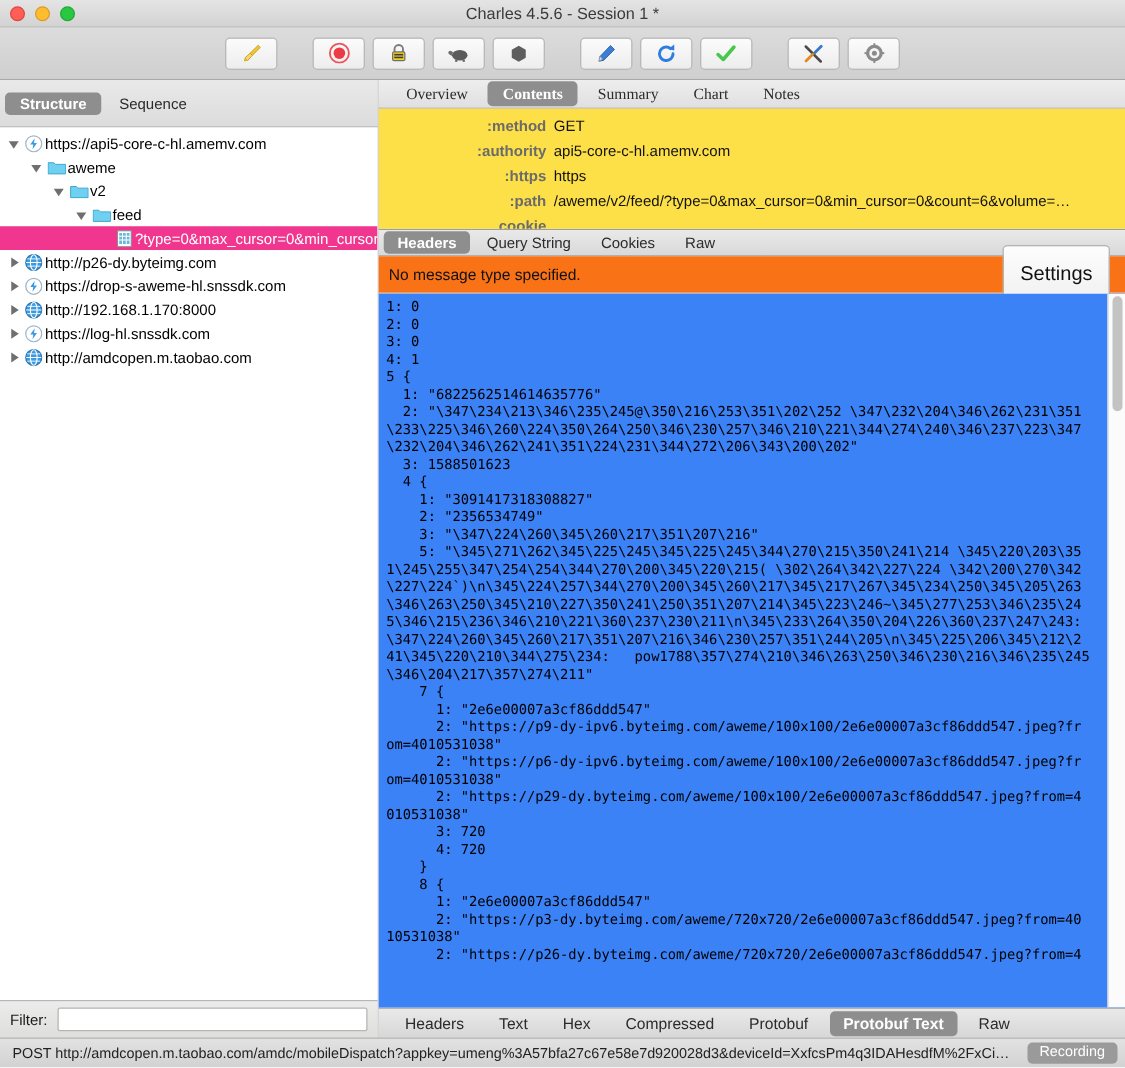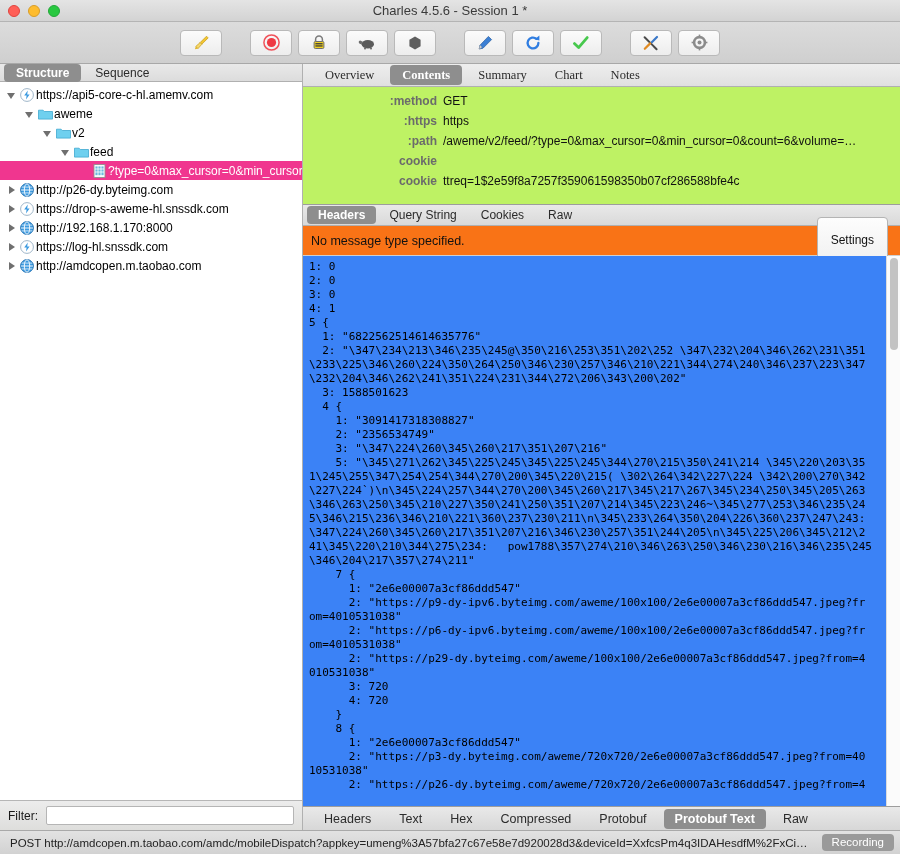--- a/index.html
+++ b/index.html
@@ -58,21 +58,21 @@
 
   
   .left {
     width: 303px; flex: none;
     display: flex; flex-direction: column;
     border-right: 1px solid #b0b0b0;
     background: #ffffff;
     min-height: 0;
   }
   .tabstrip {
-    height: 18px; flex: none;
+    height: 38px; flex: none;
     background: linear-gradient(to bottom, #e9e9e9 0%, #dcdcdc 100%);
     border-bottom: 1px solid #b0b0b0;
     display: flex; align-items: center; padding: 0 4px; gap: 2px;
   }
   .tab {
     font-size: 12px; color: #2b2b2b;
     padding: 2px 12px; border-radius: 4px; line-height: 14px;
   }
   .tab.active { background: #8e8e8e; color: #ffffff; font-weight: bold; }
 
@@ -106,22 +106,22 @@
     height: 23px; flex: none;
     background: linear-gradient(to bottom, #eeeeee 0%, #e0e0e0 100%);
     border-bottom: 1px solid #b0b0b0;
     display: flex; align-items: center; padding-left: 10px; gap: 4px; font-family: Liberation Serif, serif;
   }
   .rtab { font-size: 12.5px; color: #2b2b2b; padding: 3px 12px; border-radius: 4px; line-height: 14px; }
   .rtab.active { background: #8e8e8e; color: #fff; font-weight: bold; }
 
   
   .reqhdrs {
-    flex: none; height: 117px; overflow: hidden;
-    background: #bef264; padding-top: 4px; position: relative;
+    flex: none; height: 96px; overflow: hidden;
+    background: #fde047; padding-top: 4px; position: relative;
   }
   .hrow { display: flex; font-size: 12px; line-height: 20px; height: 20px; }
   .hname {
     width: 140px; flex: none; text-align: right; padding-right: 6px;
     color: #6b6b6b; font-weight: bold; white-space: nowrap; overflow: hidden;
   }
   .hval { color: #111; white-space: nowrap; overflow: hidden; text-overflow: ellipsis; padding-right: 8px; }
 
   .subtabs {
     height: 22px; flex: none;
@@ -133,21 +133,21 @@
   .stab.active { background: #8e8e8e; color: #fff; font-weight: bold; }
 
   .msgbar {
     height: 30px; flex: none; background: #f97316;
     border-bottom: 1px solid #cfcfcf;
     display: flex; align-items: center; justify-content: space-between;
     padding: 0 12px 0 8px;
   }
   .msgtext { font-size: 12.5px; color: #111; }
   .settingsbtn {
-    font-size: 12px; color: #111;
+    font-size: 16px; color: #111;
     background: linear-gradient(to bottom, #fdfdfd 0%, #f0f0f0 100%);
     border: 1px solid #b4b4b4; border-radius: 4px;
     padding: 16px 13px; line-height: 13px;
   }
 
   .pbwrap { flex: 1 1 auto; min-height: 0; position: relative; background: #3b82f6; overflow: hidden; display:flex; }
   .pbtext {
     flex: 1 1 auto;
     font-family: "DejaVu Sans Mono", monospace;
     font-size: 11px; line-height: 14px;
@@ -464,20 +464,24 @@
           <div class="rtab active">Contents</div>
           <div class="rtab">Summary</div>
           <div class="rtab">Chart</div>
           <div class="rtab">Notes</div>
         </div>
 
       <div class="reqhdrs" id="reqhdrs">
           <div class="hrow">
             <span class="hname">:method</span>
             <span class="hval">GET</span>
+          </div>
+          <div class="hrow">
+            <span class="hname">:authority</span>
+            <span class="hval">api5-core-c-hl.amemv.com</span>
           </div>
           <div class="hrow">
             <span class="hname">:https</span>
             <span class="hval">https</span>
           </div>
           <div class="hrow">
             <span class="hname">:path</span>
             <span class="hval">/aweme/v2/feed/?type=0&amp;max_cursor=0&amp;min_cursor=0&amp;count=6&amp;volume=…</span>
           </div>
           <div class="hrow">

